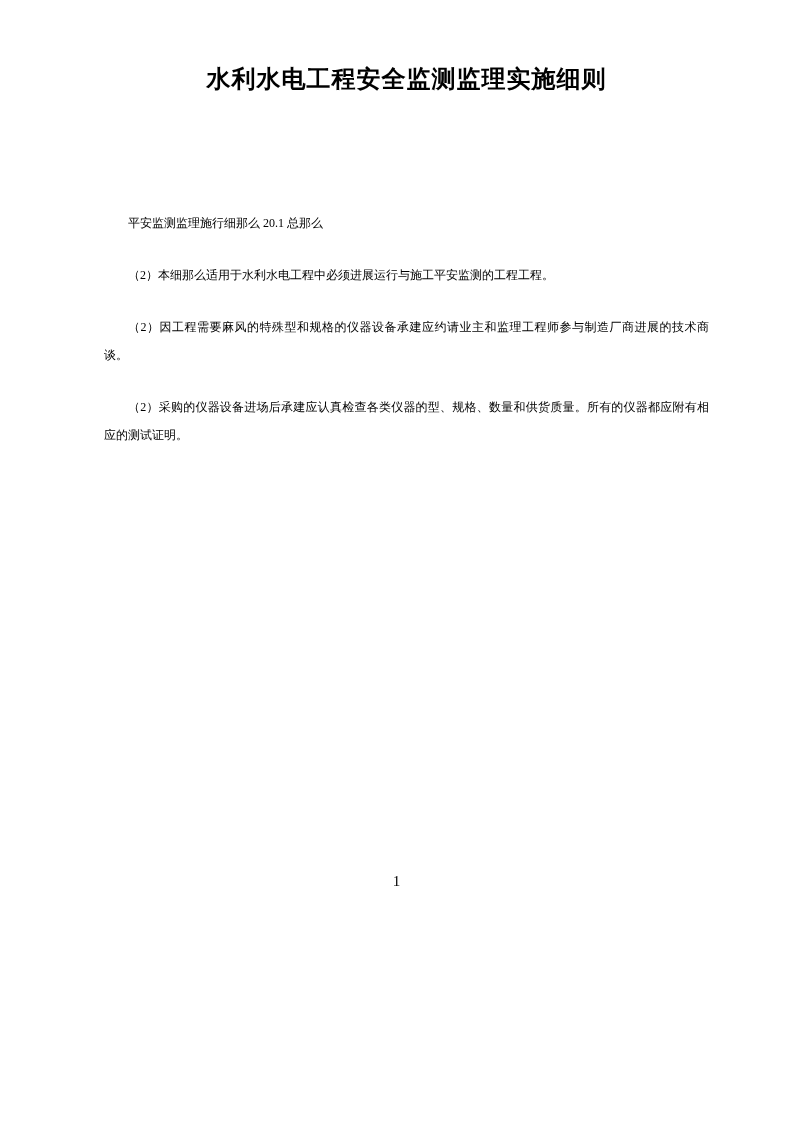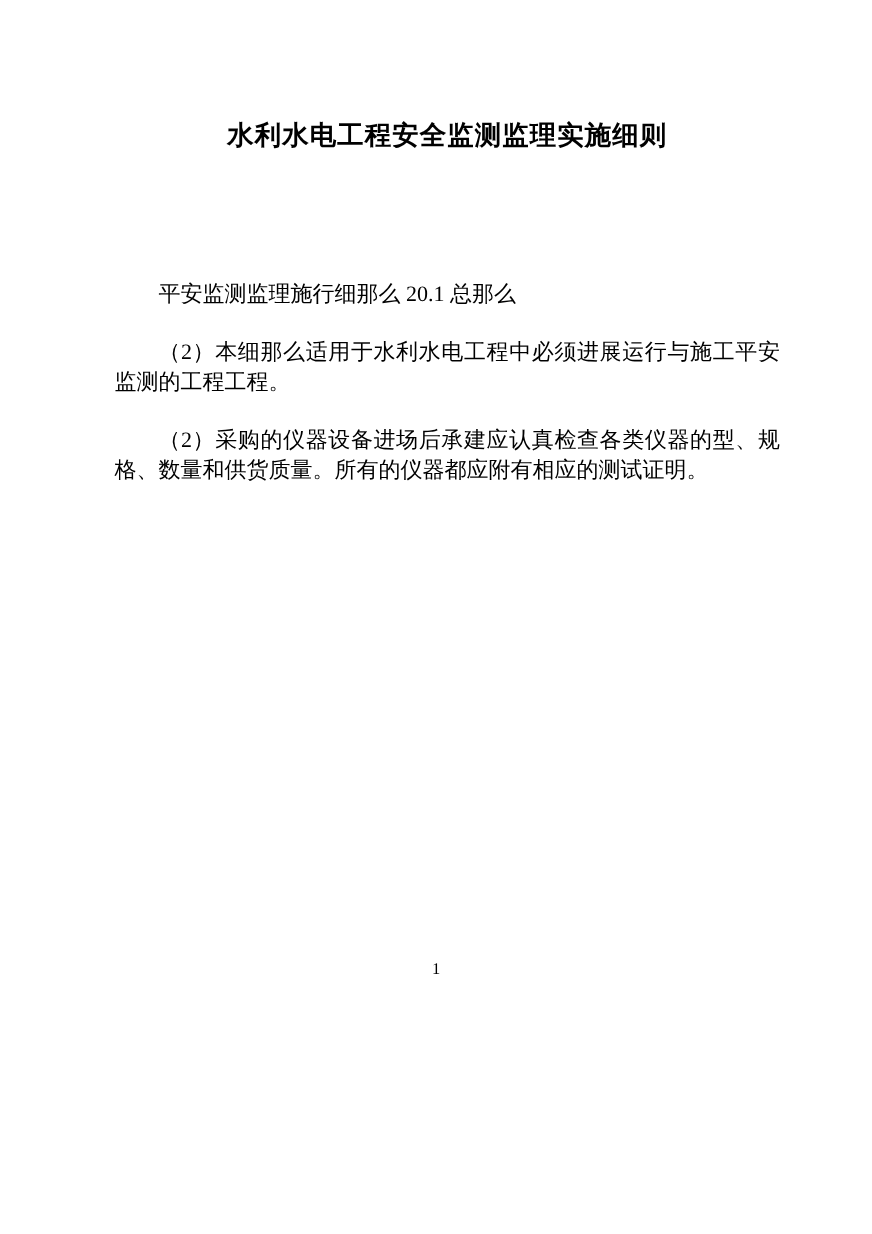--- a/index.html
+++ b/index.html
@@ -6,35 +6,35 @@
     margin: 0;
     padding: 0;
     background: #ffffff;
   }
   .page {
     width: 793px;
     height: 934px;
     background: #ffffff;
     position: relative;
     box-sizing: border-box;
-    padding: 106px 84px 0 104px;
+    padding: 61px 84px 0 104px;
     font-family: "Liberation Serif", "DejaVu Serif", serif;
     color: #000000;
     overflow: hidden;
   }
   .title {
     font-size: 24px;
     line-height: 36px;
     font-weight: bold;
     text-align: center;
     margin: 0 0 112px 0;
     letter-spacing: 1px;
   }
   .body p {
-    font-size: 20px;
+    font-size: 12px;
     line-height: 28px;
     margin: 0 0 24px 0;
     text-align: justify;
     text-indent: 2em;
     word-break: break-all;
   }
   .page-number {
     position: absolute;
     bottom: 44px;
     left: 0;
@@ -44,16 +44,17 @@
   }
 </style>
 </head>
 <body>
 
 <div class="page">
   <h1 class="title">水利水电工程安全监测监理实施细则</h1>
   <div class="body">
     <p>平安监测监理施行细那么 20.1 总那么</p>
     <p>（2）本细那么适用于水利水电工程中必须进展运行与施工平安监测的工程工程。</p>
+    <p>（2）因工程需要麻风的特殊型和规格的仪器设备承建应约请业主和监理工程师参与制造厂商进展的技术商谈。</p>
     <p>（2）采购的仪器设备进场后承建应认真检查各类仪器的型、规格、数量和供货质量。所有的仪器都应附有相应的测试证明。</p>
   </div>
   <div class="page-number">1</div>
 </div>
 
 </body></html>

